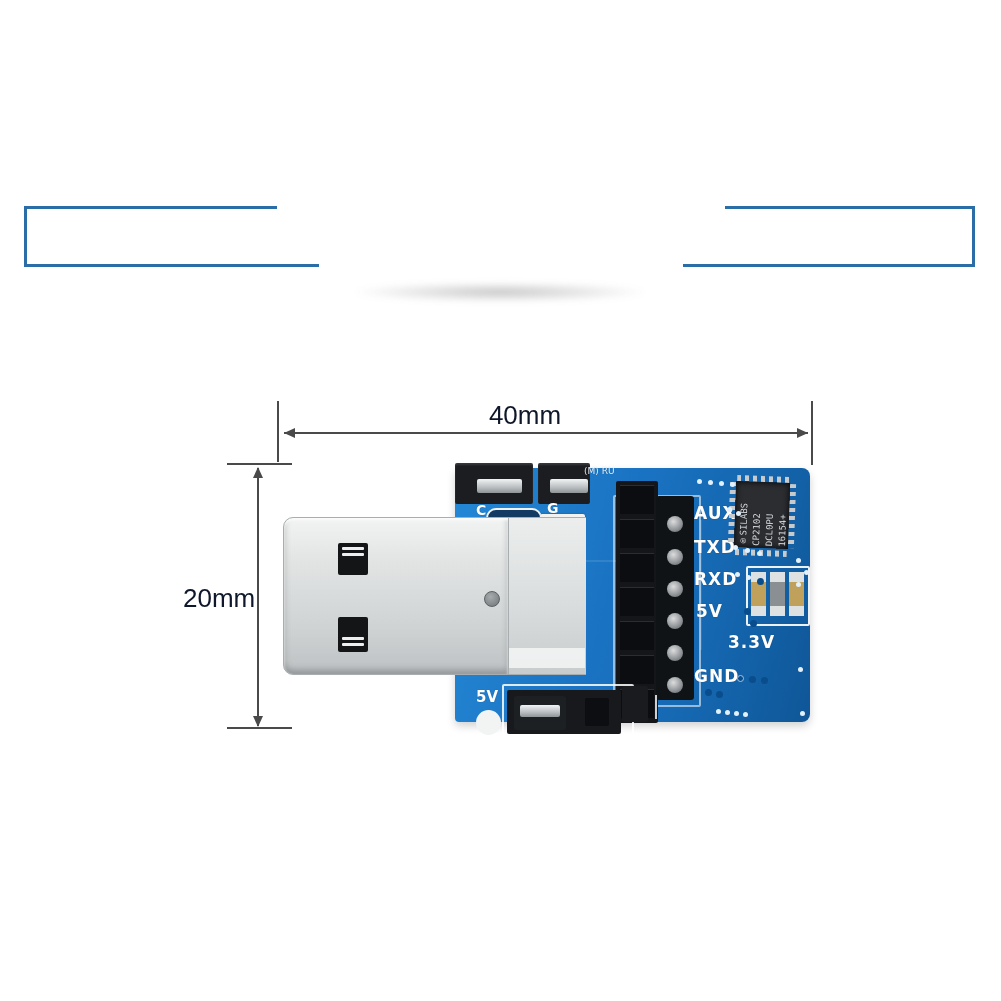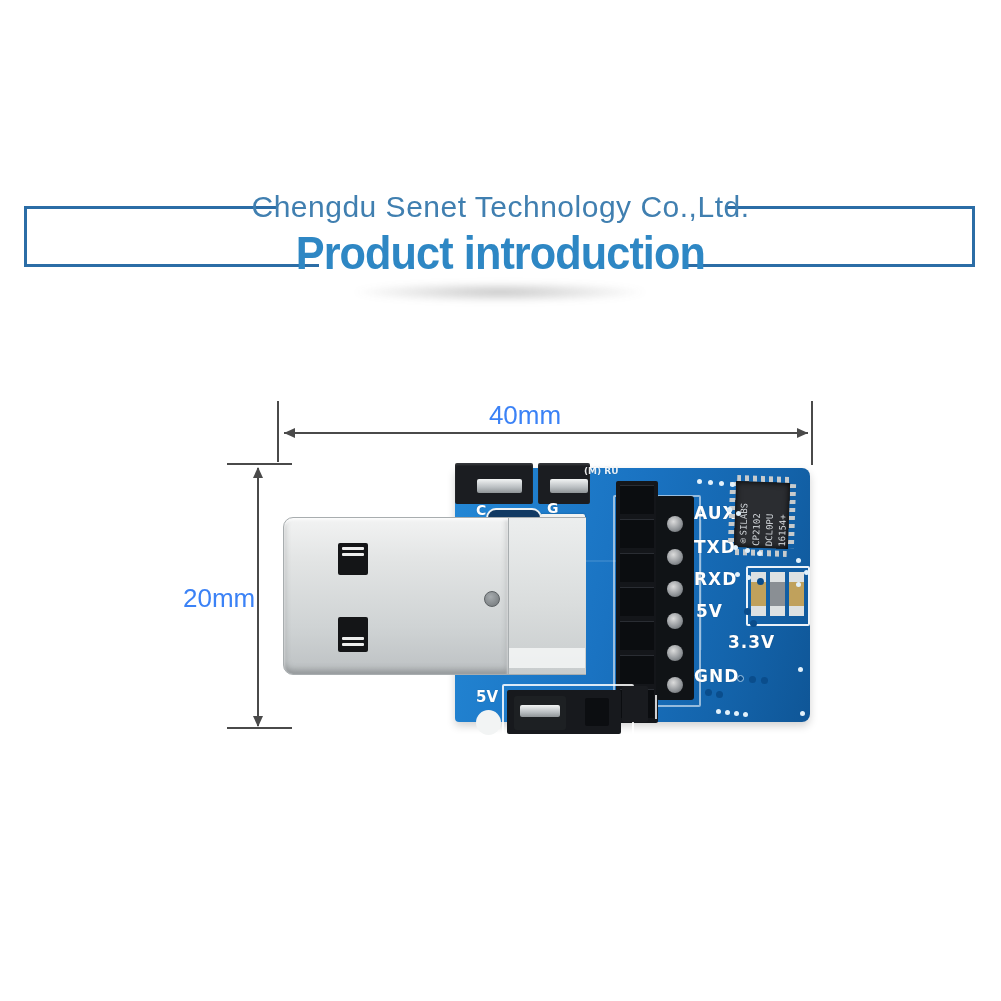--- a/index.html
+++ b/index.html
@@ -11,21 +11,21 @@
   .company{position:absolute;left:0;top:190px;width:1001px;text-align:center;
            font-size:30px;line-height:34px;color:#407fb0;letter-spacing:0.5px;}
   .title{position:absolute;left:0;top:228px;width:1001px;text-align:center;
          font-size:47px;line-height:50px;font-weight:bold;color:#2e87c4;}
   .title span{display:inline-block;transform:scaleX(0.92);letter-spacing:-1px;}
   .title-shadow{position:absolute;left:288px;top:283px;width:424px;height:26px;border-radius:50%;
         background:radial-gradient(ellipse 50% 55% at 50% 35%, rgba(70,70,70,0.30), rgba(70,70,70,0) 70%);
         filter:blur(3px);}
   
   .dim-line{position:absolute;background:#4a4a4a;}
-  .dim-label{position:absolute;font-size:26px;color:#3b82f6;}
+  .dim-label{position:absolute;font-size:26px;color:#0f172a;}
   .arr{position:absolute;width:0;height:0;}
   
   .pcb{position:absolute;left:455px;top:468px;width:355px;height:254px;
        background:linear-gradient(105deg,#2488d6 0%,#1a73c2 45%,#1465ad 75%,#0f5697 100%);
        border-radius:4px 8px 8px 4px;box-shadow:0 4px 9px rgba(0,0,0,0.18);}
   .silk{color:#ffffff;font-family:"DejaVu Sans",sans-serif;font-weight:bold;
         text-shadow:0 0 1px rgba(0,0,0,0.35);position:absolute;}
   .pinlbl{font-size:17px;letter-spacing:1px;}
   .jumper-block{position:absolute;background:#1b1d21;border-radius:2px;box-shadow:inset 0 2px 2px rgba(255,255,255,0.12);}
   .jumper-metal{position:absolute;background:linear-gradient(180deg,#f2f4f4,#b9bec1 60%,#8f9497);border-radius:2px;}
@@ -64,22 +64,20 @@
 
 <div id="canvas">
 
   <div class="frame-line" style="left:24px;top:206px;width:3px;height:61px;"></div>
   <div class="frame-line" style="left:972px;top:206px;width:3px;height:61px;"></div>
   <div class="frame-line" style="left:24px;top:206px;width:253px;height:3px;"></div>
   <div class="frame-line" style="left:725px;top:206px;width:250px;height:3px;"></div>
   <div class="frame-line" style="left:24px;top:264px;width:295px;height:3px;"></div>
   <div class="frame-line" style="left:683px;top:264px;width:292px;height:3px;"></div>
 
-  <div class="company">Chengdu Senet Technology Co.,Ltd.</div>
-  <div class="title"><span>Product introduction</span></div>
   <div class="title-shadow"></div>
 
   <div class="dim-label" style="left:460px;top:400px;width:130px;text-align:center;">40mm</div>
   <div class="dim-line" style="left:284px;top:432px;width:524px;height:2px;"></div>
   <div class="arr" style="left:284px;top:428px;border-top:5px solid transparent;border-bottom:5px solid transparent;border-right:11px solid #4a4a4a;"></div>
   <div class="arr" style="left:797px;top:428px;border-top:5px solid transparent;border-bottom:5px solid transparent;border-left:11px solid #4a4a4a;"></div>
   <div class="dim-line" style="left:277px;top:401px;width:2px;height:61px;"></div>
   <div class="dim-line" style="left:811px;top:401px;width:2px;height:64px;"></div>
 
   <div class="dim-label" style="left:183px;top:583px;width:70px;text-align:center;">20mm</div>
@@ -94,21 +92,21 @@
   <div class="abs" style="left:470px;top:560px;width:180px;height:2px;background:rgba(255,255,255,0.10);"></div>
   <div class="abs" style="left:700px;top:520px;width:2px;height:130px;background:rgba(255,255,255,0.10);"></div>
 
   <div class="jumper-block" style="left:455px;top:463px;width:78px;height:41px;"></div>
   <div class="jumper-metal" style="left:477px;top:479px;width:45px;height:14px;"></div>
   <div class="jumper-block" style="left:538px;top:463px;width:52px;height:41px;"></div>
   <div class="jumper-metal" style="left:550px;top:479px;width:38px;height:14px;"></div>
   <div class="silk" style="left:476px;top:502px;font-size:14px;">C</div>
   <div class="silk" style="left:547px;top:500px;font-size:14px;">G</div>
   <div class="abs" style="left:486px;top:508px;width:52px;height:18px;border:2px solid #f0f3f3;border-radius:10px;background:#123a63;"></div>
-  <div class="silk" style="left:584px;top:466px;font-size:9px;font-weight:bold;opacity:0.9;">(M) RU</div>
+  <div class="silk" style="left:584px;top:466px;font-size:9px;font-weight:normal;opacity:0.9;">(M) RU</div>
 
   <div class="abs" style="left:613px;top:495px;width:84px;height:208px;border:2px solid rgba(255,255,255,0.55);border-radius:2px;"></div>
 
   <div class="hdr-strip" style="left:616px;top:481px;width:42px;height:242px;"></div>
   <div class="hdr-sq" style="left:620px;top:485px;"></div>
   <div class="hdr-sq" style="left:620px;top:519px;"></div>
   <div class="hdr-sq" style="left:620px;top:553px;"></div>
   <div class="hdr-sq" style="left:620px;top:587px;"></div>
   <div class="hdr-sq" style="left:620px;top:621px;"></div>
   <div class="hdr-sq" style="left:620px;top:655px;"></div>

